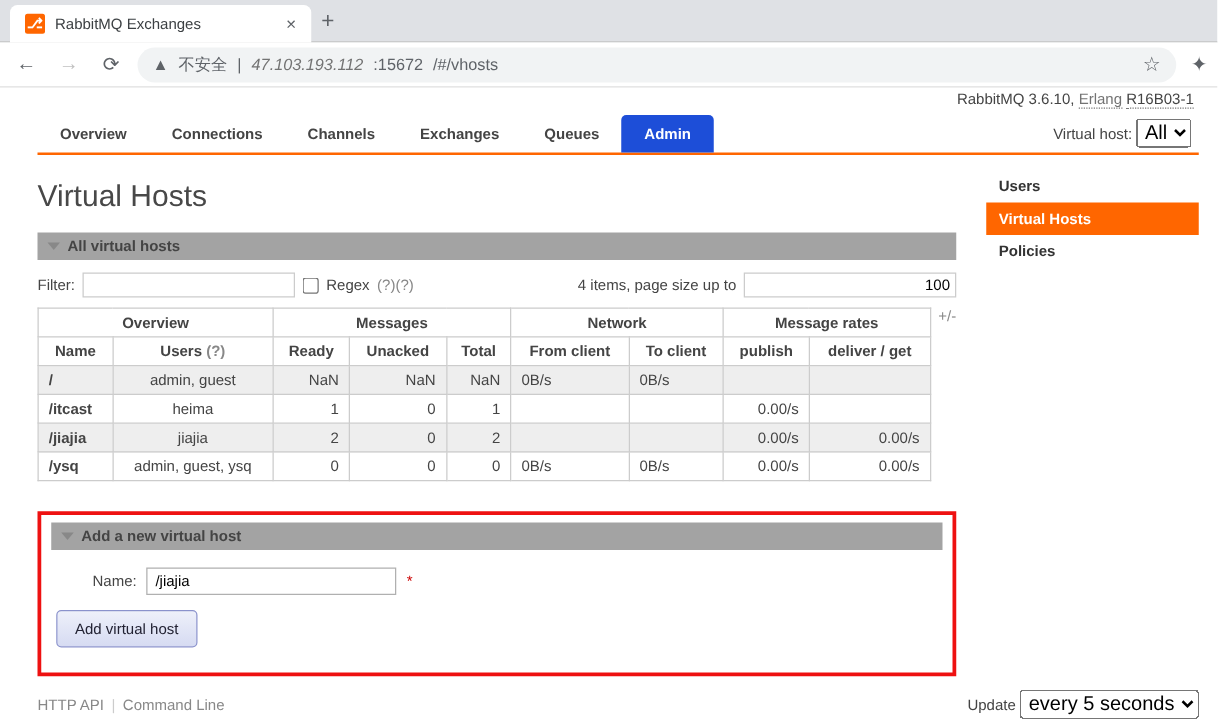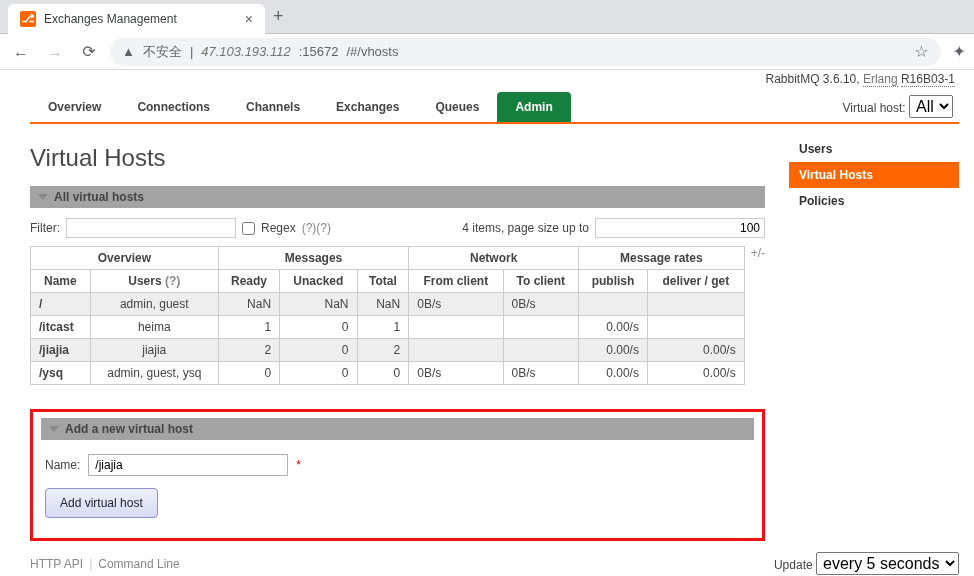--- a/index.html
+++ b/index.html
@@ -19,21 +19,21 @@
 .star { margin-left: auto; color: #5f6368; font-size: 16px; }
 .ext-icon { color: #5f6368; font-size: 16px; margin-left: 4px; }
 
 .page { position: relative; padding: 0 15px 40px 30px; }
 .version-line { text-align: right; padding: 2px 4px 0 0; color: #444; font-size: 12px; }
 .version-line .dotted { border-bottom: 1px dotted #777; }
 .version-line a { color: #737373; text-decoration: none; border-bottom: 1px dotted #777; }
 
 .tabs { display: flex; border-bottom: 2px solid #ff6600; margin-top: 6px; align-items: flex-end; }
 .tabs .tab-item { padding: 8px 18px; color: #444; font-weight: bold; font-size: 12px; cursor: pointer; }
-.tabs .tab-item.active { background: #15803d; color: #fff; border-radius: 4px 4px 0 0; }
+.tabs .tab-item.active { background: #1d4ed8; color: #fff; border-radius: 4px 4px 0 0; }
 .tabs .spacer { flex: 1; }
 .vhost-selector { font-size: 12px; color: #444; padding: 0 6px 4px 0; }
 .vhost-selector select { font-size: 16px; padding: 1px 2px; }
 
 .main-row { display: flex; gap: 24px; margin-top: 12px; }
 .main-col { flex: 1; max-width: 760px; }
 .side-col { width: 170px; margin-left: auto; }
 
 h1 { font-size: 24px; font-weight: normal; color: #484848; margin: 8px 0 14px 0; }
 
@@ -50,21 +50,21 @@
 table.data th, table.data td { border: 1px solid #ccc; padding: 4px 8px; text-align: center; color: #444; }
 table.data th { background: #fff; }
 table.data td.left { text-align: left; }
 table.data td.right { text-align: right; }
 table.data tr.alt td { background: #eee; }
 .plusminus { color: #888; font-size: 12px; padding-left: 6px; vertical-align: top; }
 .bold { font-weight: bold; }
 .gray { color: #888; }
 
 .form-area { padding: 14px 4px; }
-.form-row { display: flex; align-items: center; gap: 8px; margin-bottom: 12px; font-size: 12px; color: #444; }
+.form-row { display: flex; align-items: center; gap: 8px; margin-bottom: 12px; font-size: 12px; color: #444; margin-left: 29px; }
 .form-row input[type="text"] { width: 200px; padding: 3px 6px; font-size: 12px; border: 1px solid #b0b0b0; }
 .req { color: #c00; }
 .btn { background: linear-gradient(#eef0fa, #d6dbf2); border: 1px solid #8a92cc; border-radius: 4px; padding: 7px 14px; font-size: 12px; color: #223; cursor: pointer; }
 
 .red-box { border: 3px solid #e11; padding: 6px 8px; margin-top: 6px; }
 
 .side-col a { display: block; padding: 6px 10px; color: #333; text-decoration: none; font-weight: bold; font-size: 12px; }
 .side-col a.active { background: #ff6600; color: #fff; }
 
 .footer { position: absolute; left: 30px; right: 15px; bottom: 0; display: flex; align-items: center; font-size: 12px; color: #888; padding: 6px 0; }
@@ -73,21 +73,21 @@
 .footer .update { margin-left: auto; color: #444; }
 .footer select { font-size: 16px; padding: 1px 2px; }
 .watermark { position: absolute; right: 20px; bottom: 18px; color: #ddd; font-size: 12px; pointer-events: none; }
 </style>
 </head>
 <body>
 
 <div class="browser-chrome">
   <div class="tab">
     <span class="favicon">⎇</span>
-    <span>Exchanges Management</span>
+    <span>RabbitMQ Exchanges</span>
     <span class="tab-close">×</span>
   </div>
   <span class="new-tab">+</span>
 </div>
 
 <div class="address-bar">
   <span class="nav-btn">←</span>
   <span class="nav-btn disabled">→</span>
   <span class="nav-btn">⟳</span>
   <div class="url-bar">

